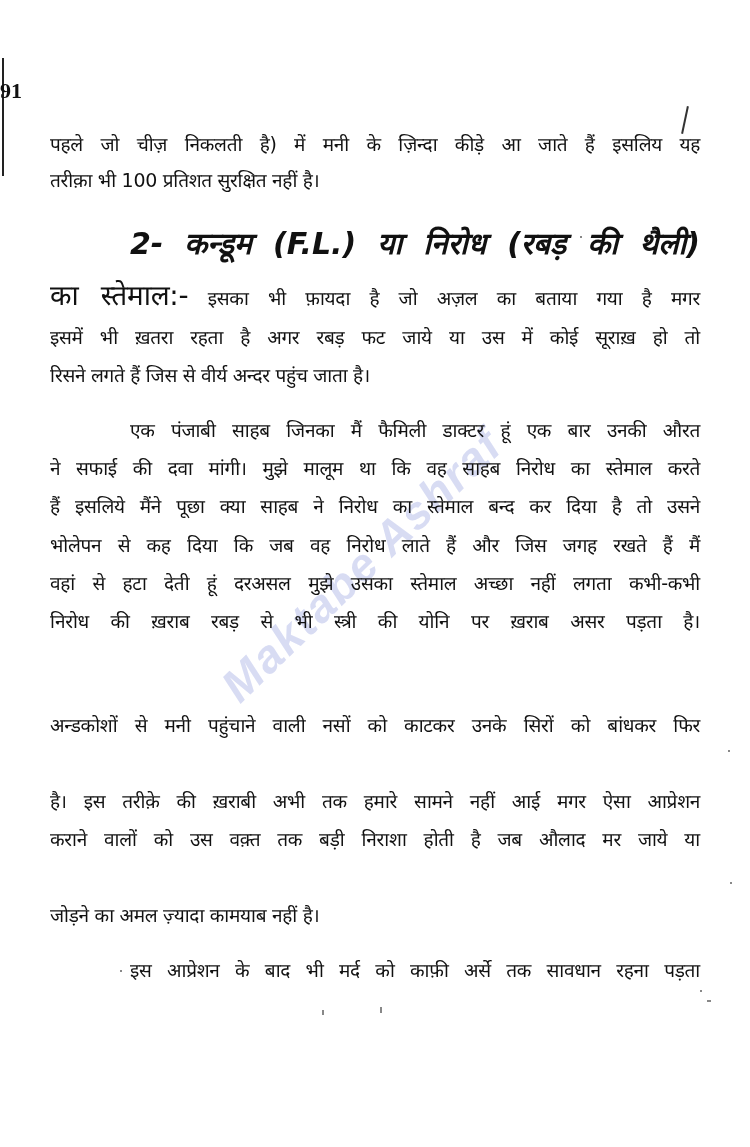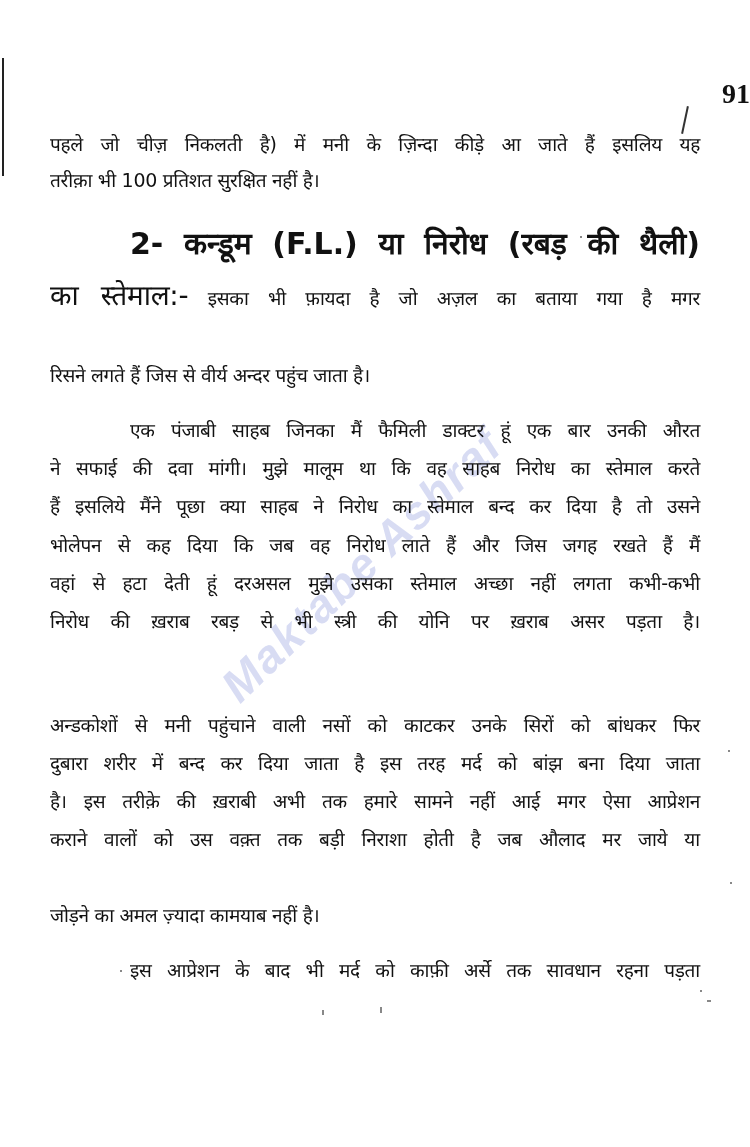--- a/index.html
+++ b/index.html
@@ -4,33 +4,33 @@
 <style>
   html, body { margin:0; padding:0; }
   body {
     width:750px; height:1147px; background:#ffffff; position:relative; overflow:hidden;
     font-family:"DejaVu Sans", sans-serif; color:#111;
   }
   .page { position:absolute; left:0; top:0; width:750px; height:1147px; }
   .margin-line { position:absolute; left:2px; top:58px; width:2px; height:118px; background:#222; }
   .pen-mark { position:absolute; left:684px; top:106px; width:2px; height:28px; background:#333; transform:rotate(12deg); }
   .page-number {
-    position:absolute; left:0; width:750px; top:78px; text-align:right;
-    font-family:"Liberation Serif", serif; font-weight:bold; font-size:28px; color:#111;
+    position:absolute; left:0; width:750px; top:78px; text-align:left;
+    font-family:"Liberation Serif", serif; font-weight:bold; font-size:22px; color:#111;
   }
   .line {
     position:absolute; left:50px; width:650px; white-space:nowrap;
     font-size:19px; line-height:24px; text-align:justify; text-align-last:justify;
     letter-spacing:-0.3px;
   }
   .line.last { text-align-last:left; }
   .line.indent { left:130px; width:570px; }
   .heading {
     position:absolute; left:130px; width:570px; white-space:nowrap;
-    font-size:30px; font-weight:bold; line-height:36px; text-align-last:justify; text-align:justify;
+    font-size:30px; font-weight:bold; line-height:36px; text-align-last:justify; text-align:justify;font-style:italic;
   }
   .run-head { font-size:28px; font-weight:normal; }
   .bold-line { font-weight:normal; }
   .watermark {
     position:absolute; left:170px; top:520px; width:420px;
     transform:rotate(-44deg); transform-origin:center;
     font-family:"Liberation Sans", sans-serif; font-weight:bold; font-style:italic; font-size:46px;
     color:#b9c0ea; opacity:0.55; pointer-events:none; white-space:nowrap; letter-spacing:2px;
   }
   .specks span { position:absolute; width:2px; height:2px; background:#888; }
@@ -47,31 +47,31 @@
   <div class="page-number">91</div>
 
   <div class="line" style="top:132px">पहले जो चीज़ निकलती है) में मनी के ज़िन्दा कीड़े आ जाते हैं इसलिय यह</div>
   <div class="line last" style="top:168px">तरीक़ा भी 100 प्रतिशत सुरक्षित नहीं है।</div>
 
   <div class="heading" style="top:226px">2- कन्डूम (F.L.) या निरोध (रबड़ की थैली)</div>
   <div class="line" style="top:281px; line-height:30px">
     <span class="run-head">का स्तेमाल:-</span>
     <span>इसका भी फ़ायदा है जो अज़ल का बताया गया है मगर</span>
   </div>
+  <div class="line" style="top:325px">इसमें भी ख़तरा रहता है अगर रबड़ फट जाये या उस में कोई सूराख़ हो तो</div>
   <div class="line last" style="top:363px">रिसने लगते हैं जिस से वीर्य अन्दर पहुंच जाता है।</div>
 
   <div class="line indent" style="top:418px">एक पंजाबी साहब जिनका मैं फैमिली डाक्टर हूं एक बार उनकी औरत</div>
   <div class="line" style="top:456px">ने सफाई की दवा मांगी। मुझे मालूम था कि वह साहब निरोध का स्तेमाल करते</div>
   <div class="line" style="top:494px">हैं इसलिये मैंने पूछा क्या साहब ने निरोध का स्तेमाल बन्द कर दिया है तो उसने</div>
   <div class="line" style="top:533px">भोलेपन से कह दिया कि जब वह निरोध लाते हैं और जिस जगह रखते हैं मैं</div>
   <div class="line" style="top:571px">वहां से हटा देती हूं दरअसल मुझे उसका स्तेमाल अच्छा नहीं लगता कभी-कभी</div>
   <div class="line" style="top:609px">निरोध की ख़राब रबड़ से भी स्त्री की योनि पर ख़राब असर पड़ता है।</div>
 
   <div class="line bold-line" style="top:713px">अन्डकोशों से मनी पहुंचाने वाली नसों को काटकर उनके सिरों को बांधकर फिर</div>
-  <div class="line bold-line" style="top:751px">दुबारा शरीर में बन्द कर दिया जाता है इस तरह मर्द को बांझ बना दिया जाता</div>
   <div class="line bold-line" style="top:789px">है। इस तरीक़े की ख़राबी अभी तक हमारे सामने नहीं आई मगर ऐसा आप्रेशन</div>
   <div class="line bold-line" style="top:827px">कराने वालों को उस वक़्त तक बड़ी निराशा होती है जब औलाद मर जाये या</div>
   <div class="line bold-line last" style="top:903px">जोड़ने का अमल ज़्यादा कामयाब नहीं है।</div>
 
   <div class="line indent bold-line" style="top:958px">इस आप्रेशन के बाद भी मर्द को काफ़ी अर्से तक सावधान रहना पड़ता</div>
 
   <div class="specks">
     <span style="left:380px;top:1007px;height:6px"></span>
     <span style="left:322px;top:1010px;height:5px"></span>
     <span style="left:700px;top:990px"></span>

